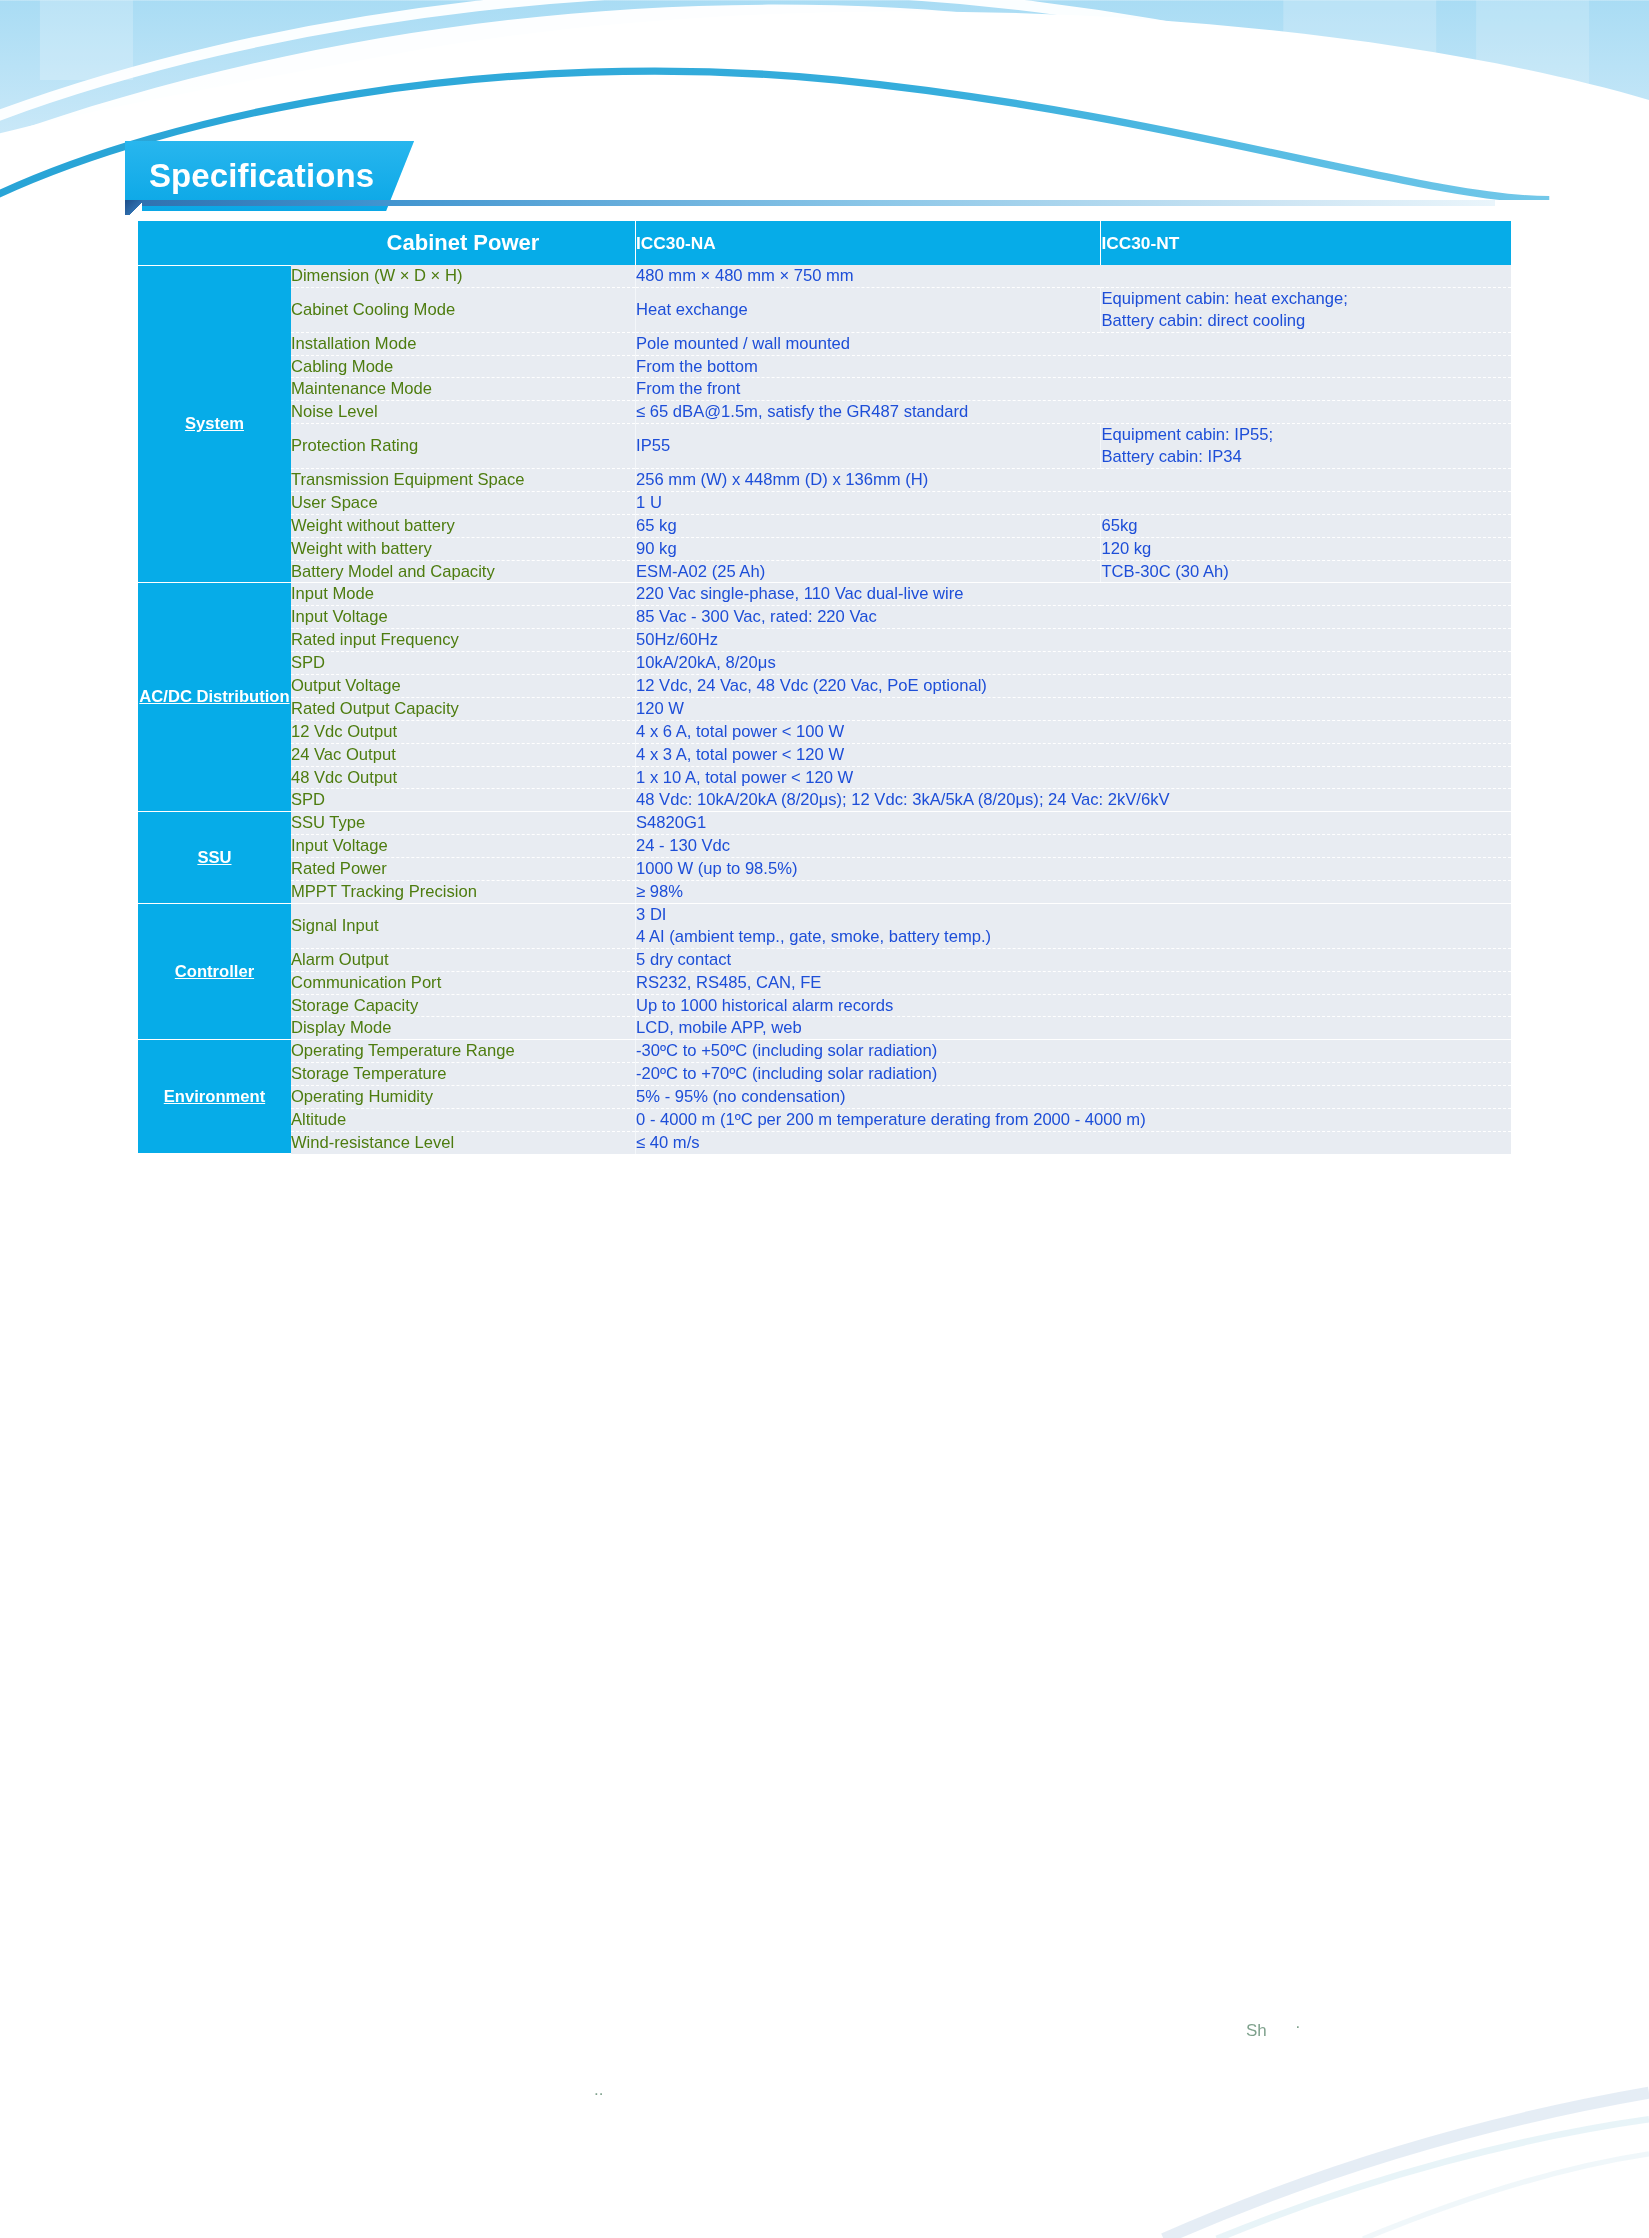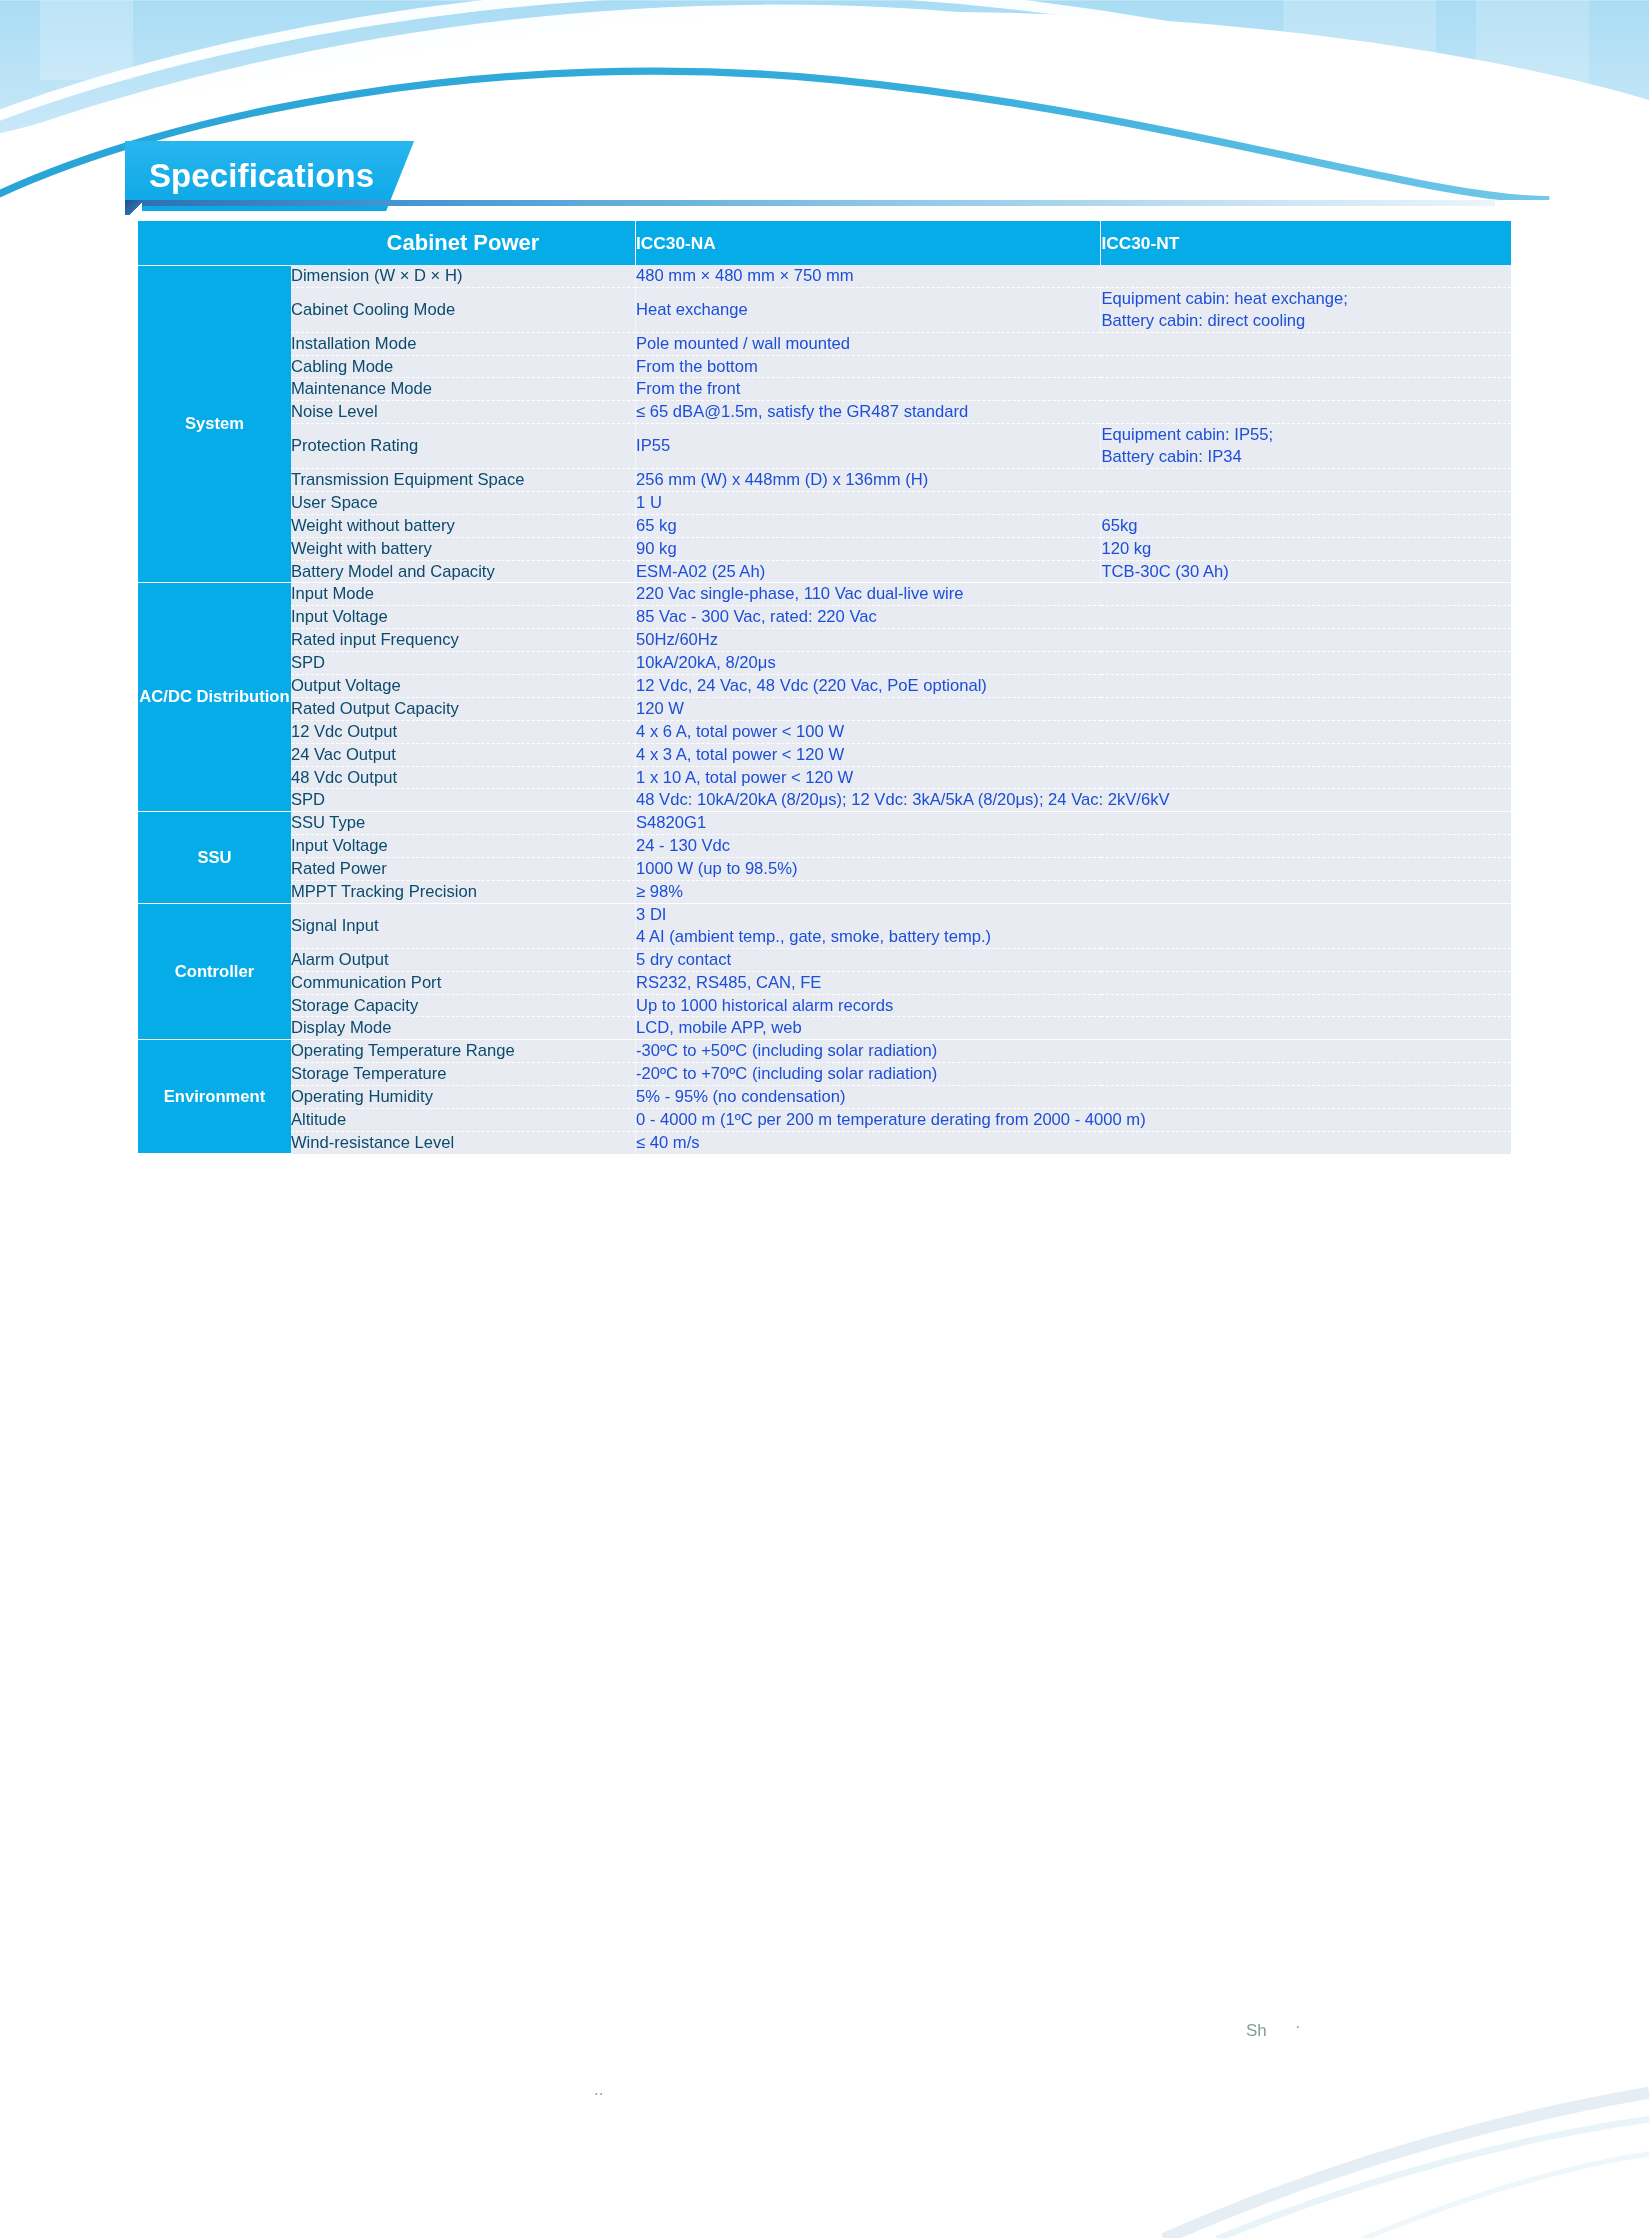--- a/index.html
+++ b/index.html
@@ -122,34 +122,35 @@
   
   .cat-cell {
     background: #06ace8;
     color: #ffffff;
     font-size: 16.6px;
     font-weight: bold;
     text-align: center;
     vertical-align: middle;
     border-top: 1.3px solid #ffffff;
     border-bottom: 1.3px solid #ffffff;
+    text-decoration: underline;
   }
 
   
   .item-cell, .val-cell {
     background: #e8ecf2;
     color: #3c3c3c;
     font-size: 16.6px;
     line-height: 1.32;
     padding: 9.3px 0 9.3px 12px;
     border-bottom: 1.3px dashed #ffffff;
     box-sizing: border-box;
   }
   .item-cell {
-    color: #0c4a6e;
+    color: #4d7c0f;
     border-right: 1.3px solid #f4f7fa;
   }
   .val-cell {
     color: #1d4ed8;
   }
   .val-cell.sep {
     border-right: 1.3px solid #f4f7fa;
   }
   tr.last-in-group .item-cell,
   tr.last-in-group .val-cell {

